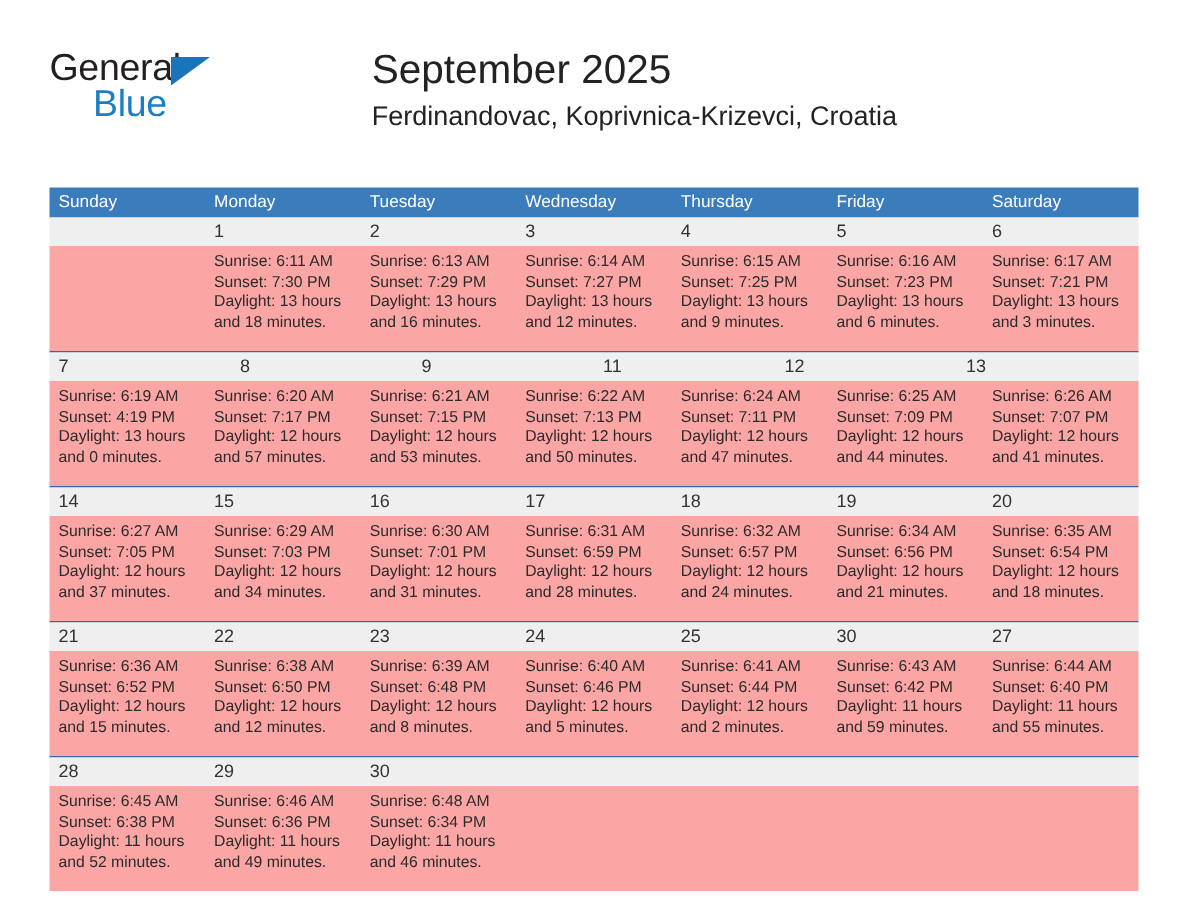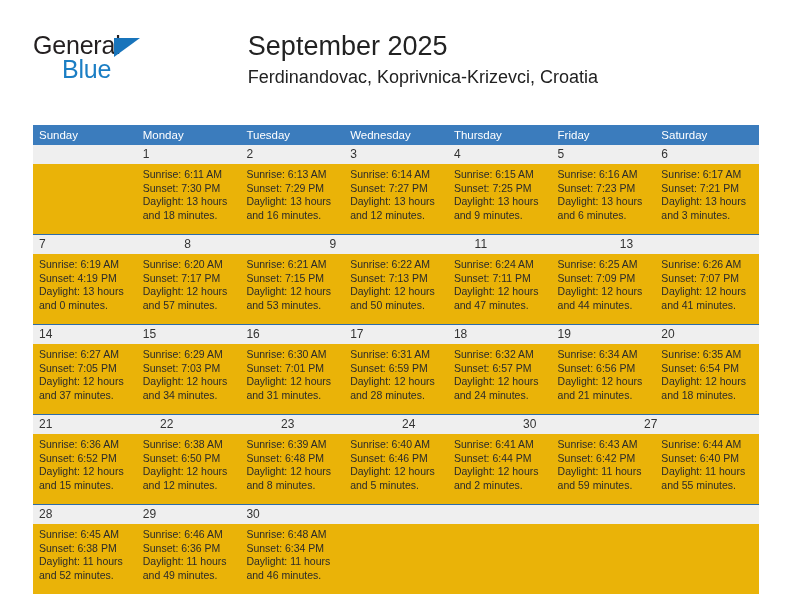--- a/index.html
+++ b/index.html
@@ -136,21 +136,21 @@
     line-height: 19px;
     padding-left: 6px;
     box-sizing: border-box;
     white-space: nowrap;
   }
 
   .week-body {
     display: flex;
     width: 726px;
     height: 70px;
-    background: #eab308;
+    background: #fca5a5;
   }
   .day-cell {
     flex: 1 1 0;
     box-sizing: border-box;
     padding: 4px 6px 0 6px;
     overflow: hidden;
   }
   .day-line {
     font-size: 10.5px;
     color: #2b2b2b;
@@ -238,20 +238,21 @@
               <div class="day-line">and 3 minutes.</div>
             </div>
           </div>
         </div>
         <div class="week">
           <div class="week-daynums">
             <div class="daynum-cell">7</div>
             <div class="daynum-cell">8</div>
             <div class="daynum-cell">9</div>
             <div class="daynum-cell">11</div>
+            <div class="daynum-cell">12</div>
             <div class="daynum-cell">13</div>
           </div>
           <div class="week-body">
             <div class="day-cell">
               <div class="day-line">Sunrise: 6:19 AM</div>
               <div class="day-line">Sunset: 4:19 PM</div>
               <div class="day-line">Daylight: 13 hours</div>
               <div class="day-line">and 0 minutes.</div>
             </div>
             <div class="day-cell">
@@ -346,20 +347,21 @@
               <div class="day-line">and 18 minutes.</div>
             </div>
           </div>
         </div>
         <div class="week">
           <div class="week-daynums">
             <div class="daynum-cell">21</div>
             <div class="daynum-cell">22</div>
             <div class="daynum-cell">23</div>
             <div class="daynum-cell">24</div>
+            <div class="daynum-cell">25</div>
             <div class="daynum-cell">30</div>
             <div class="daynum-cell">27</div>
           </div>
           <div class="week-body">
             <div class="day-cell">
               <div class="day-line">Sunrise: 6:36 AM</div>
               <div class="day-line">Sunset: 6:52 PM</div>
               <div class="day-line">Daylight: 12 hours</div>
               <div class="day-line">and 15 minutes.</div>
             </div>

